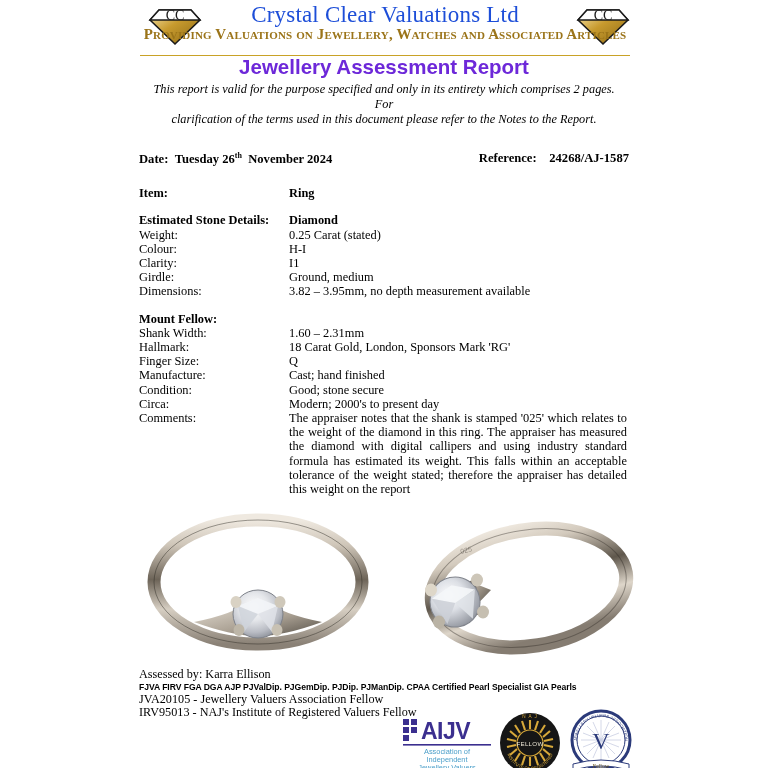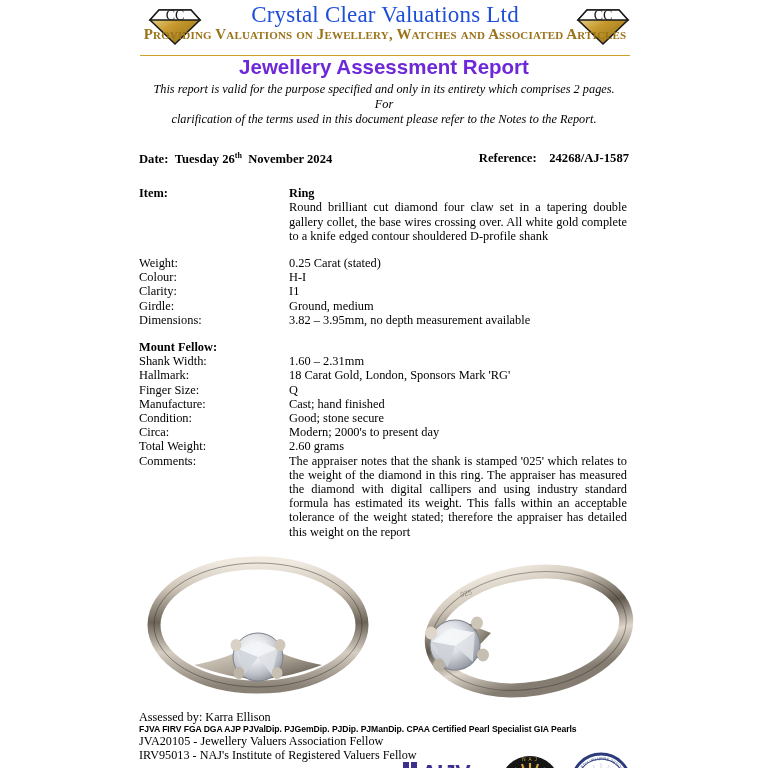--- a/index.html
+++ b/index.html
@@ -239,28 +239,28 @@
       <span>Reference:</span>
       <span>&nbsp;&nbsp;</span>
       <span>24268/AJ-1587</span>
     </span>
   </div>
 
   <div class="block rows" style="margin-top:19px;">
     <div class="row">
       <span class="lbl bold">Item:</span><span class="val bold">Ring</span>
     </div>
-    <div class="row">
-      <span class="lbl"></span><span class="val para">Round brilliant cut diamond four claw set in a tapering double gallery collet, the base wires crossing over.   All white gold complete to a knife edged contour shouldered D-profile shank</span>
-    </div>
   </div>
 
   <div class="section-gap"></div>
   <div class="block rows">
     <div class="row">
+      <span class="lbl bold">Estimated Stone Details:</span><span class="val bold">Diamond</span>
+    </div>
+    <div class="row">
       <span class="lbl">Weight:</span><span class="val">0.25 Carat (stated)</span>
     </div>
     <div class="row">
       <span class="lbl">Colour:</span><span class="val">H-I</span>
     </div>
     <div class="row">
       <span class="lbl">Clarity:</span><span class="val">I1</span>
     </div>
     <div class="row">
       <span class="lbl">Girdle:</span><span class="val">Ground, medium</span>
@@ -285,23 +285,20 @@
       <span class="lbl">Finger Size:</span><span class="val">Q</span>
     </div>
     <div class="row">
       <span class="lbl">Manufacture:</span><span class="val">Cast; hand finished</span>
     </div>
     <div class="row">
       <span class="lbl">Condition:</span><span class="val">Good; stone secure</span>
     </div>
     <div class="row">
       <span class="lbl">Circa:</span><span class="val">Modern; 2000's to present day</span>
-    </div>
-    <div class="row">
-      <span class="lbl">Total Weight:</span><span class="val">2.60 grams</span>
     </div>
     <div class="row">
       <span class="lbl">Comments:</span><span class="val para">The appraiser notes that the shank is stamped '025' which relates to the weight of the diamond in this ring.  The appraiser has measured the diamond with digital callipers and using industry standard formula has estimated its weight.  This falls within an acceptable tolerance of the weight stated; therefore the appraiser has detailed this weight on the report</span>
     </div>
   </div>
 
   <div class="photos">
 
     <div class="ring-photo one">
       <svg viewBox="0 0 272 150" width="272" height="150" aria-hidden="true">

